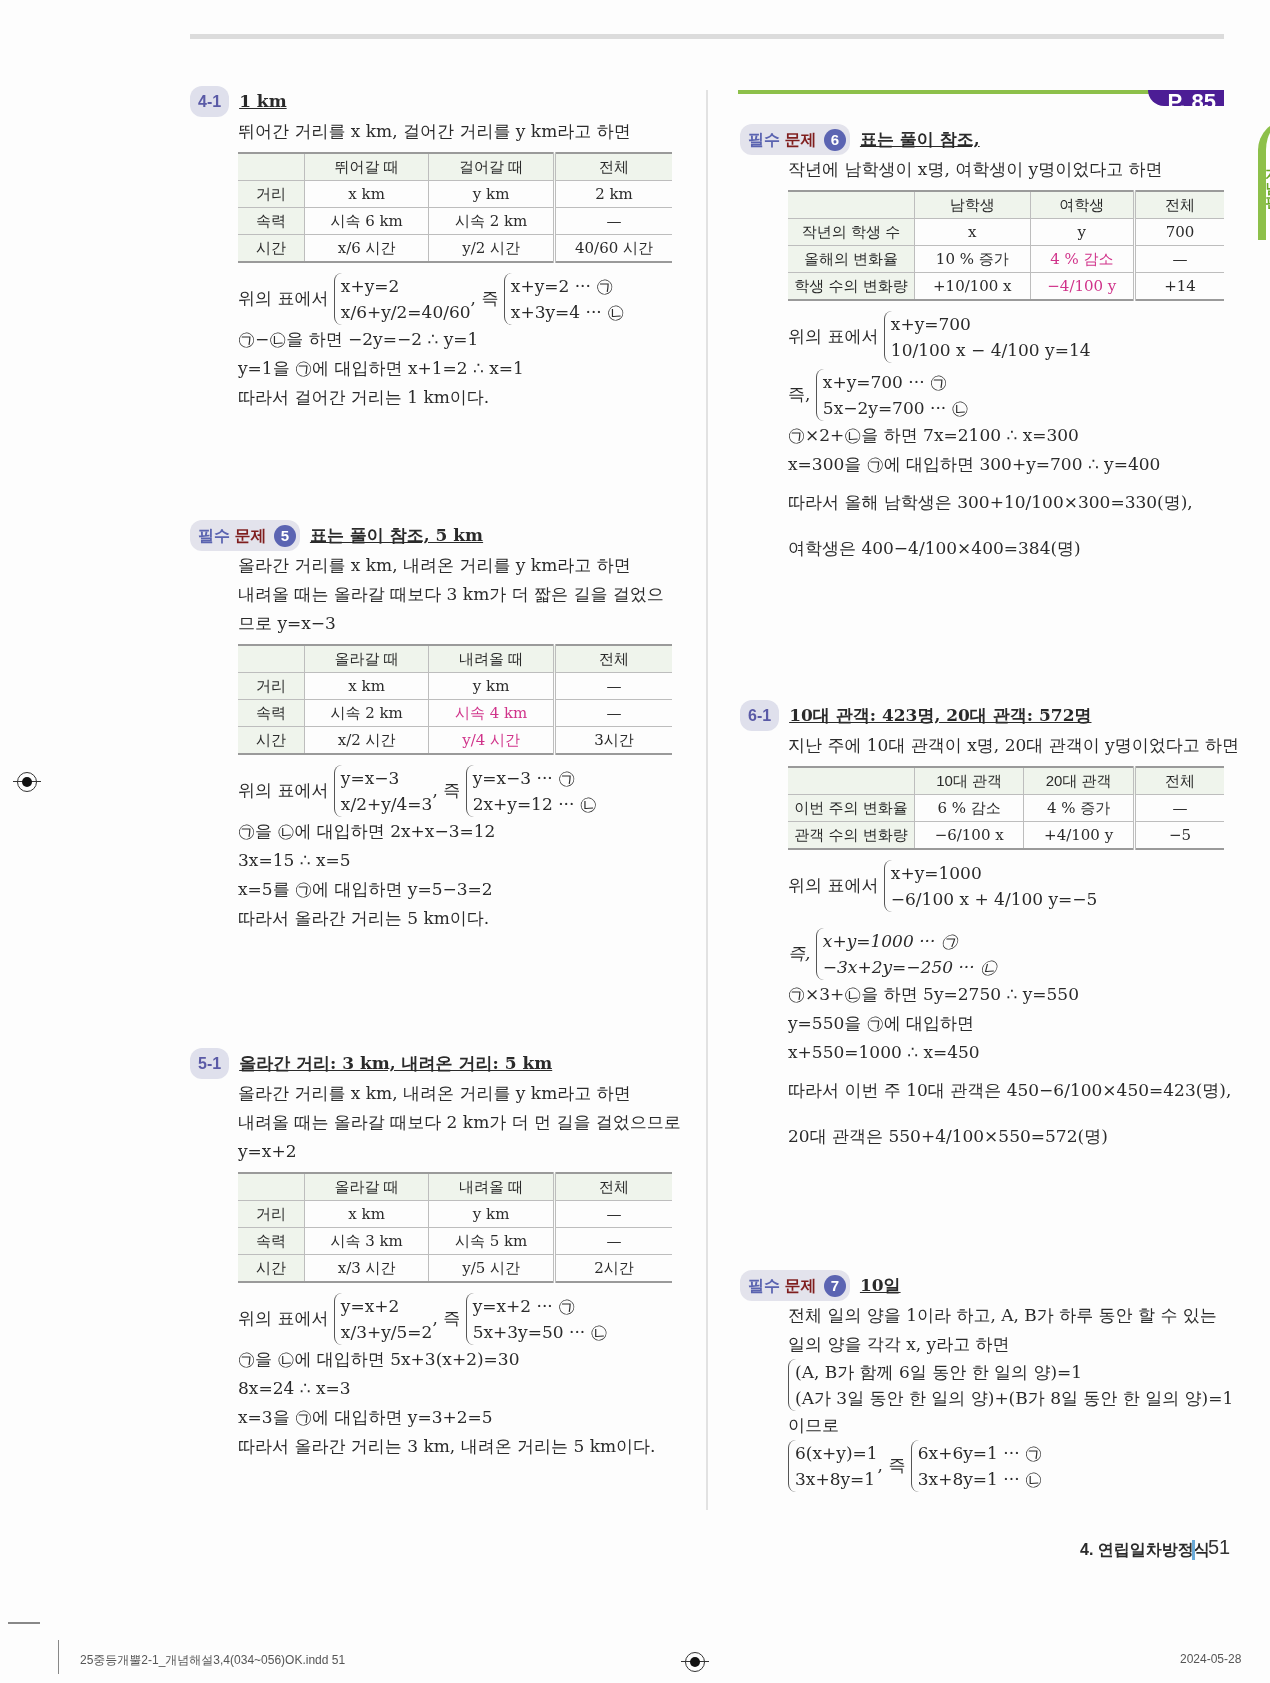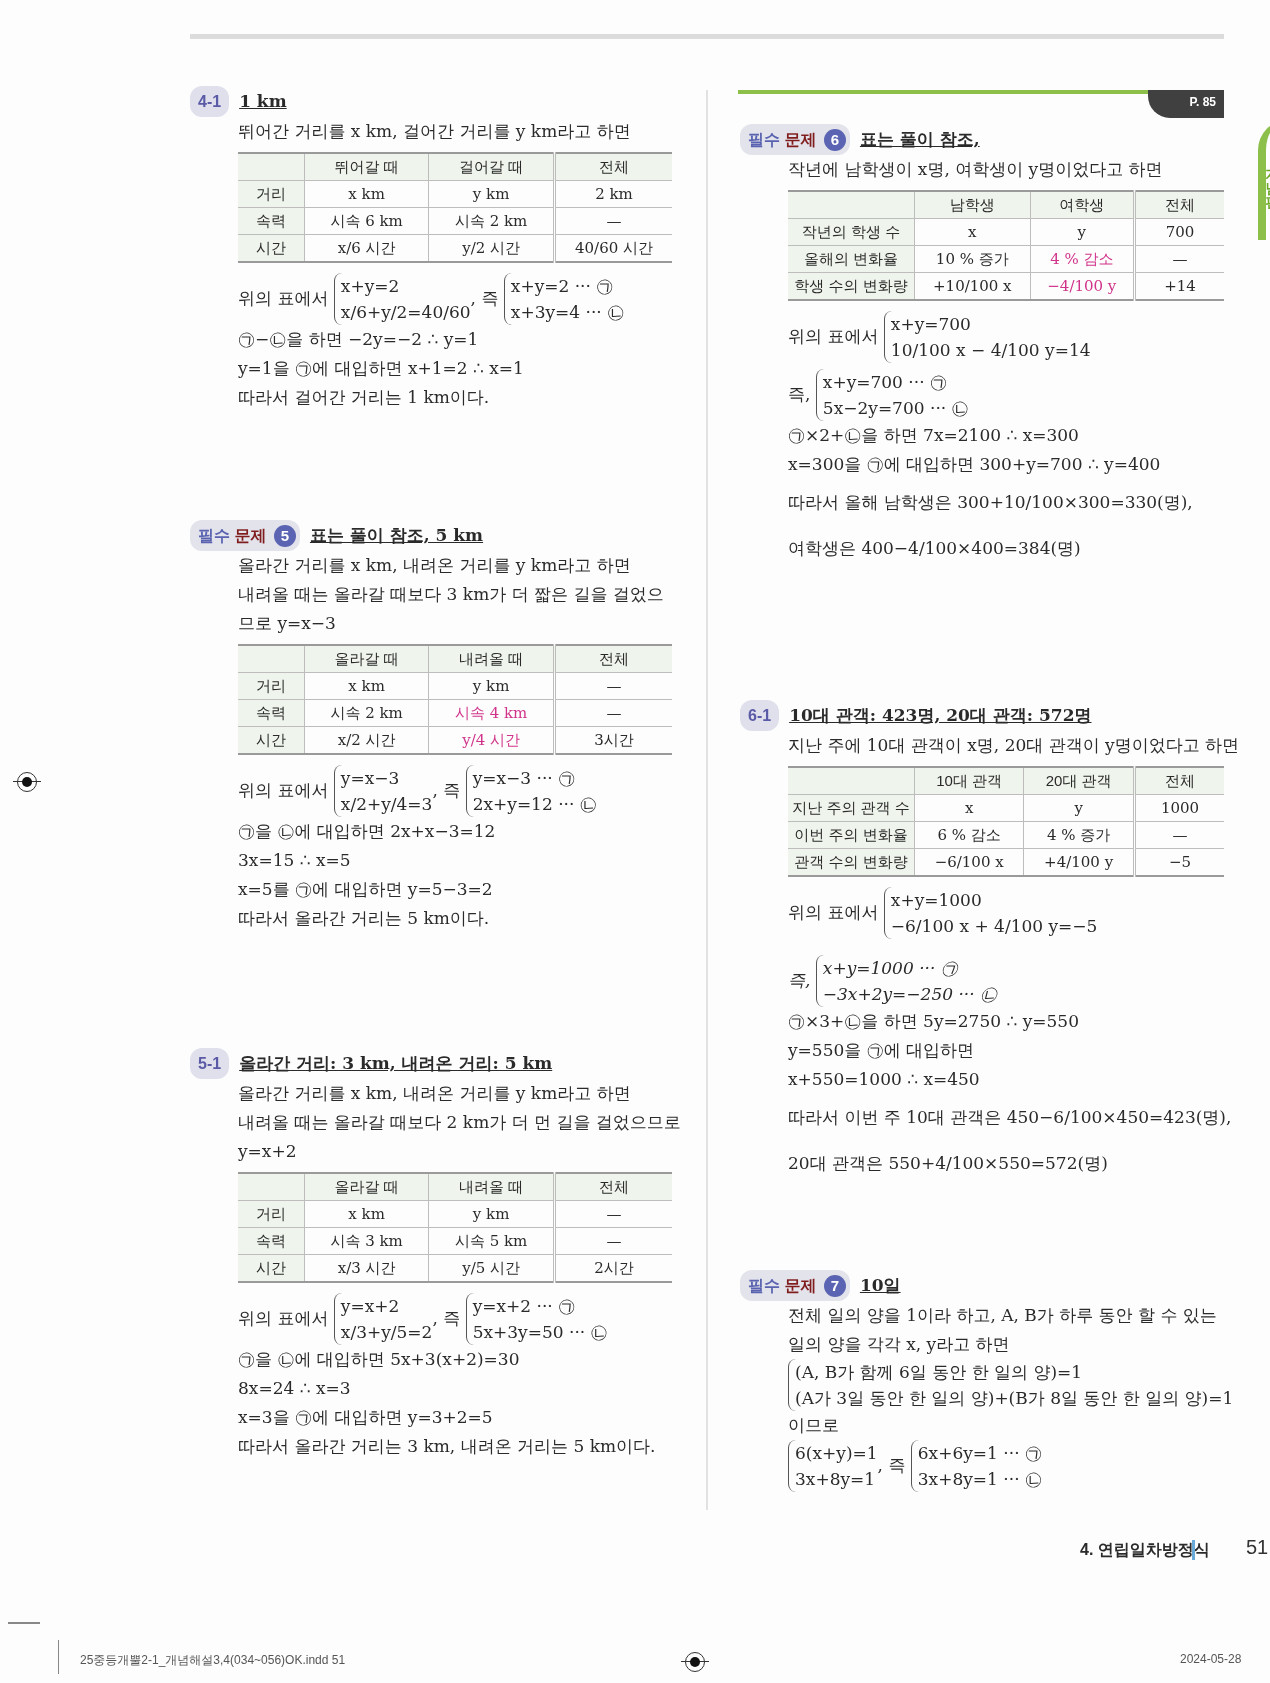--- a/index.html
+++ b/index.html
@@ -7,23 +7,23 @@
     width:1270px; height:1683px; position:relative; overflow:hidden;
     background:#fdfdfd;
     font-family:"DejaVu Serif","Liberation Serif",serif;
     color:#2a2a2a;
   }
   .sans { font-family:"Liberation Sans","DejaVu Sans",sans-serif; }
   .top-rule { position:absolute; left:190px; top:34px; width:1034px; height:5px; background:#dcdcdc; }
   .col-divider { position:absolute; left:706px; top:90px; width:2px; height:1420px; background:#e2e2e2; }
   .green-rule { position:absolute; left:738px; top:90px; width:486px; height:4px; background:#8dc04a; }
   .page-tab {
-    position:absolute; left:1148px; top:90px; width:76px; height:28px;
-    background:#404040; border-bottom-left-radius:22px;
-    color:#fff; font-weight:bold; font-size:12px; text-align:right; padding-right:8px; box-sizing:border-box;
+    position:absolute; left:1148px; top:90px; width:76px; height:16px;
+    background:#4c1d95; border-bottom-left-radius:22px;
+    color:#fff; font-weight:bold; font-size:22px; text-align:right; padding-right:8px; box-sizing:border-box;
     line-height:24px;
   }
   .side-tab {
     position:absolute; left:1258px; top:120px; width:30px; height:120px;
     border-top-left-radius:30px; background:#fff; border-left:8px solid #8dc04a; box-sizing:border-box;
   }
   .side-tab span { position:absolute; left:-2px; top:38px; color:#6aa826; font-size:14px; font-weight:bold; writing-mode:vertical-rl; }
 
   .block { position:absolute; }
   .badge {
@@ -42,21 +42,21 @@
   table.t tr:last-child td { border-bottom:2px solid #9a9a9a; }
   table.t th { background:#eff4ec; font-family:"Liberation Sans","DejaVu Sans",sans-serif; }
   table.t td.rh { background:#eff4ec; font-family:"Liberation Sans","DejaVu Sans",sans-serif; }
   table.t td:first-child, table.t th:first-child { border-left:none; }
   table.t td:last-child, table.t th:last-child { border-right:none;margin-top:44px; }
   table.t .dbl { border-left:3px double #bdbdbd; }
   .pink { color:#d0338a; }
   .tall td { height:48px; }
   .sys { display:inline-block; border-left:1.5px solid #555; border-radius:8px 0 0 8px; padding-left:6px; vertical-align:middle; line-height:26px; }
   .footer-title { position:absolute; left:1080px; top:1540px; font-size:16px; font-weight:bold; }
-  .footer-page { position:absolute; left:1208px; top:1536px; font-size:20px; color:#333;padding-left:38px; }
+  .footer-page { position:absolute; left:1208px; top:1536px; font-size:20px; color:#333; }
   .footer-bar { position:absolute; left:1192px; top:1540px; width:3px; height:20px; background:#6aaad8; }
   .print-info { position:absolute; top:1652px; font-size:12px; color:#555; font-family:"Liberation Sans","DejaVu Sans",sans-serif; }
   .reg-mark { position:absolute; width:18px; height:18px; border-radius:50%; border:1px solid #333; }
   .reg-mark::after { content:""; position:absolute; left:4px; top:4px; width:10px; height:10px; border-radius:50%; background:#111; }
   .reg-mark::before { content:""; position:absolute; left:-5px; top:8px; width:28px; height:1px; background:#333; }
   .crop-tick { position:absolute; background:#888; }
 </style>
 </head>
 <body>
 
@@ -247,26 +247,20 @@
   <div class="line" style="margin-left:48px;">지난 주에 10대 관객이 x명, 20대 관객이 y명이었다고 하면</div>
   <table class="t" style="width:436px; margin-left:48px;">
     <tbody>
         <tr>
           <th style="width:118px;"></th>
           <th>10대 관객</th>
           <th>20대 관객</th>
           <th class="dbl" style="width:80px;">전체</th>
         </tr>
     <tr>
-          <td class="rh">지난 주의 관객 수</td>
-          <td>x</td>
-          <td>y</td>
-          <td class="dbl">1000</td>
-        </tr>
-    <tr>
           <td class="rh">이번 주의 변화율</td>
           <td>6 % 감소</td>
           <td>4 % 증가</td>
           <td class="dbl">—</td>
         </tr>
     <tr class="tall">
           <td class="rh">관객 수의 변화량</td>
           <td>−6/100 x</td>
           <td>+4/100 y</td>
           <td class="dbl">−5</td>

